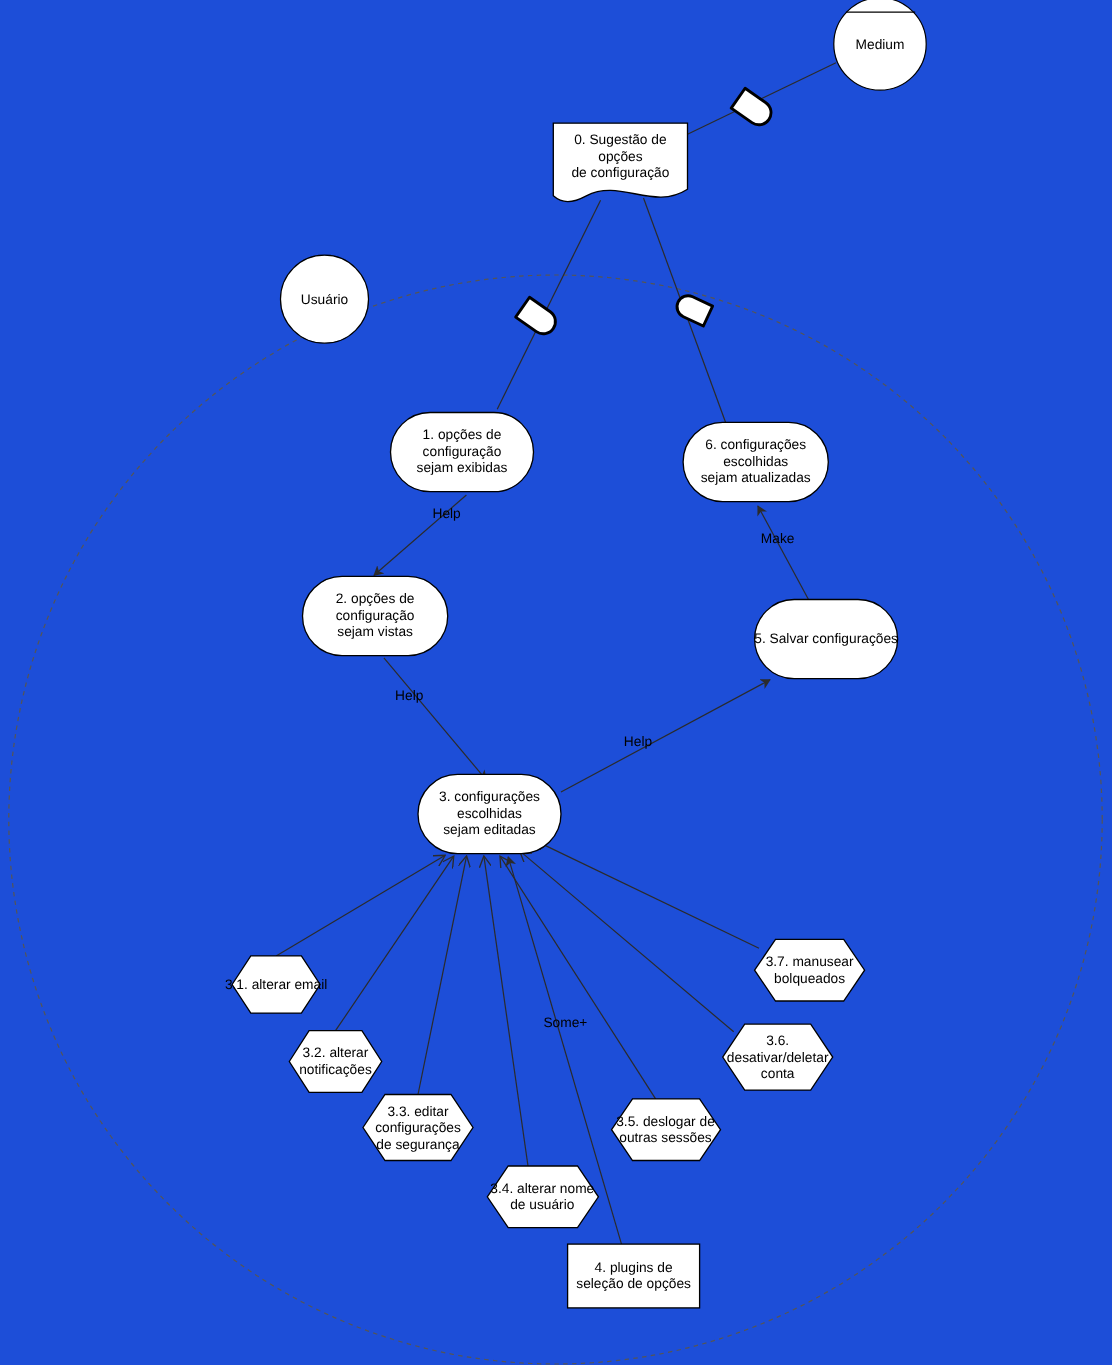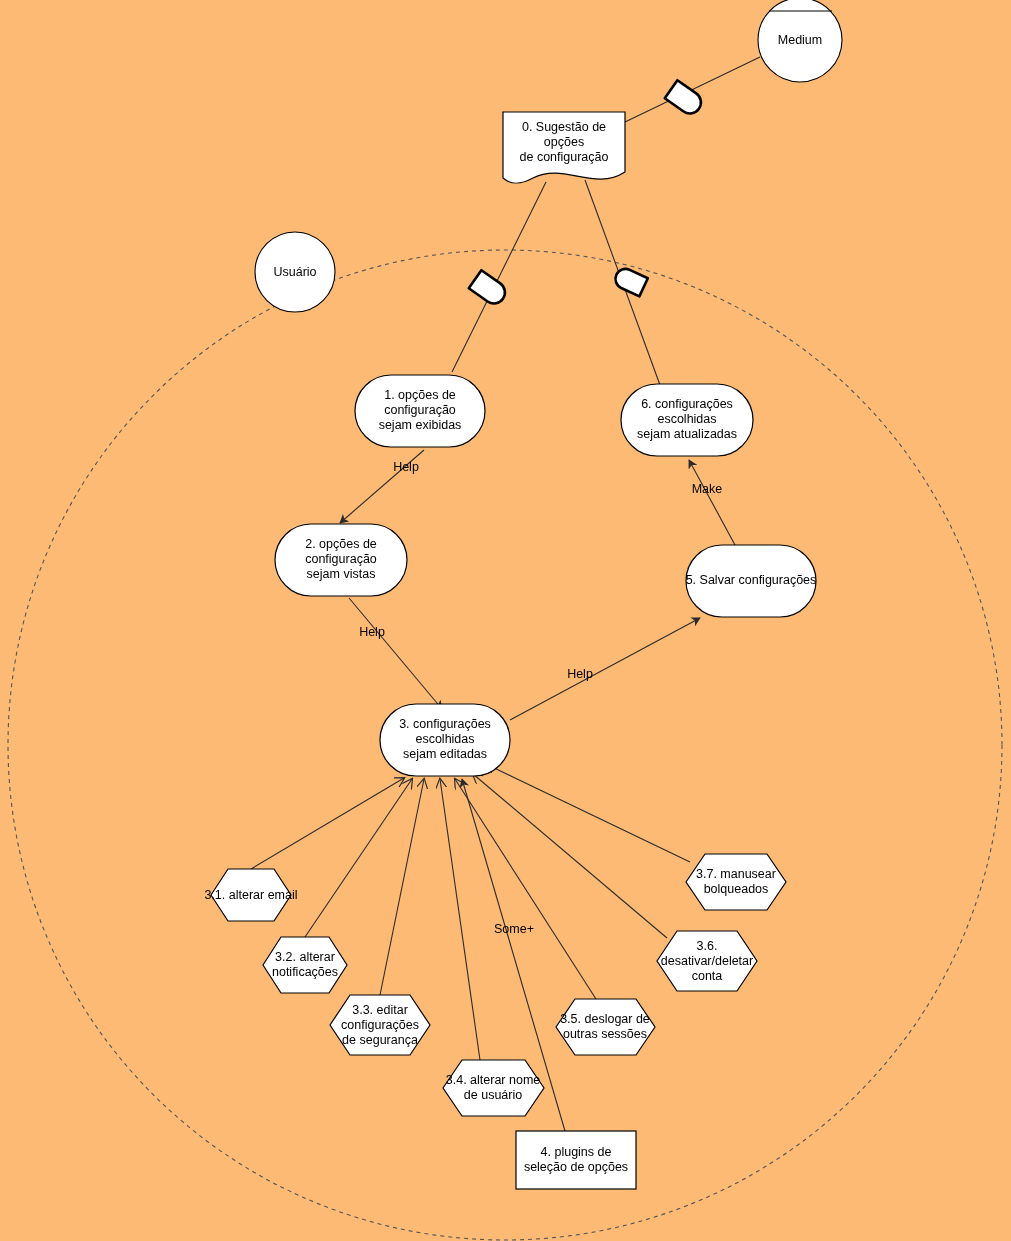--- a/index.html
+++ b/index.html
@@ -4,21 +4,21 @@
 <style>
   html, body {
     margin: 0;
     padding: 0;
     background: #ffffff;
   }
   #diagram-root {
     position: relative;
     width: 1011px;
     height: 1241px;
-    background: #fdba74;
+    background: #1d4ed8;
     font-family: "Liberation Sans", sans-serif;
     overflow: hidden;
   }
   svg#diagram-svg {
     display: block;
     width: 1011px;
     height: 1241px;
   }
   .node-shape {
     fill: #ffffff;

